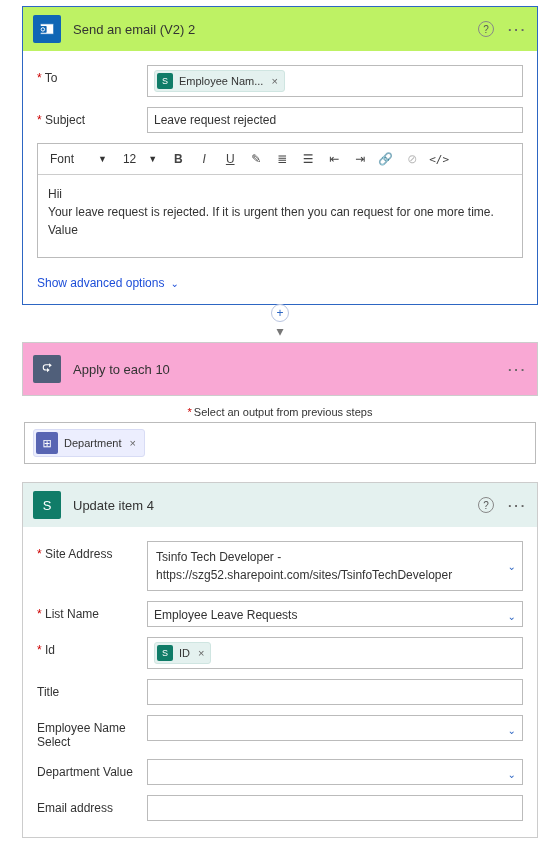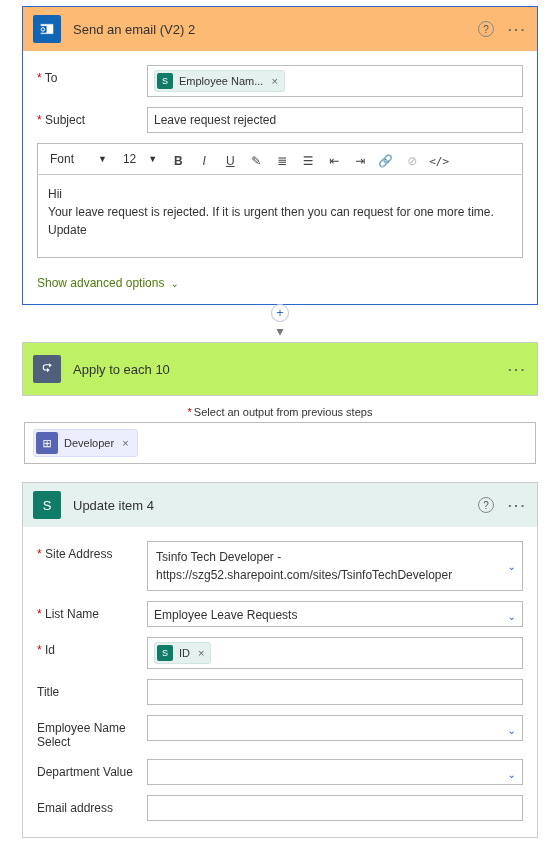--- a/index.html
+++ b/index.html
@@ -16,23 +16,23 @@
     background: #fff;
   }
   .card-blue { border: 1px solid #2d66c3; }
   .card-header {
     display: flex;
     align-items: center;
     padding: 8px 10px;
     font-size: 13px;
     color: #333;
   }
-  .hdr-email { background: #fdba74; justify-content: flex-end; }
+  .hdr-email { background: #bef264; justify-content: flex-end; }
   .hdr-teal  { background: #e4f1ef; }
-  .hdr-plain { background: #bef264; padding: 12px 10px; }
+  .hdr-plain { background: #f9a8d4; padding: 12px 10px; }
   .icon-box {
     width: 28px; height: 28px;
     display: flex; align-items: center; justify-content: center;
     color: #fff; border-radius: 2px; margin-right: 12px; flex: 0 0 28px;
   }
   .icon-outlook { background: #1066b5; }
   .icon-loop    { background: #505f7a; }
   .icon-sp      { background: #107c68; }
   .icon-forms   { background: #5865b3; width:22px; height:22px; flex:0 0 22px; font-size:11px;}
   .hdr-title { flex: 1; }
@@ -62,37 +62,37 @@
     border-radius:2px; margin-right:6px; font-size:9px;
   }
   .pill .x { margin-left:8px; color:#666; cursor:pointer; }
   .pill-forms {
     display:inline-flex; align-items:center; background:#eceefe;
     border:1px solid #d8dcf5; border-radius:3px; padding:2px 8px 2px 2px;
     font-size:11px; color:#333;
   }
   .pill-forms .x { margin-left:8px; color:#666; cursor:pointer; }
   .toolbar {
-    display:flex; align-items:flex-end; gap:8px;
+    display:flex; align-items:center; gap:8px;
     border-bottom:1px solid #ccc; padding:6px 8px;
   }
   .tb-select {
     display:flex; align-items:center; gap:24px; border:none;
     padding:2px 4px; font-size:12px; color:#333;
   }
   .tb-select .caret { font-size:9px; }
   .tb-btn { width:18px; text-align:center; color:#444; cursor:pointer; }
   .tb-btn.bold { font-weight:bold; }
   .tb-btn.italic { font-style:italic; }
   .tb-btn.under { text-decoration:underline; }
   .tb-btn.code { font-family:monospace; font-size:11px; }
   .tb-faded { color:#bbb; }
   .body-text { padding:10px 10px 18px 10px; color:#333; line-height:1.5; }
   .adv-link {
-    color:#4d7c0f; padding: 2px 14px 14px 14px; font-size:12px;
+    color:#1d4ed8; padding: 2px 14px 14px 14px; font-size:12px;
     display:flex; align-items:center; gap:6px; cursor:pointer;
   }
   .adv-link .chev { font-size:10px; }
   .connector { display:flex; flex-direction:column; align-items:center; margin-top:-1px; }
   .plus-circ {
     width:18px; height:18px; border:1px solid #b8c4e0; border-radius:50%;
     display:flex; align-items:center; justify-content:center;
     color:#2d66c3; background:#fff; font-size:12px; margin-bottom:2px;
   }
   .arrow-down { color:#777; font-size:14px; line-height:1; }
@@ -164,21 +164,21 @@
           <div class="tb-btn">☰</div>
           <div class="tb-btn">⇤</div>
           <div class="tb-btn">⇥</div>
           <div class="tb-btn">🔗</div>
           <div class="tb-btn tb-faded">⊘</div>
           <div class="tb-btn code">&lt;/&gt;</div>
         </div>
         <div class="body-text">
           <div>Hii</div>
           <div>Your leave request is rejected. If it is urgent then you can request for one more time.</div>
-          <div>Update</div>
+          <div>Value</div>
         </div>
       </div>
     </div>
   </div>
   <div class="adv-link">
     <span>Show advanced options</span>
     <span class="chev">⌄</span>
   </div>
 </div>
 
@@ -200,21 +200,21 @@
     </div>
   </div>
 </div>
 
 <div class="section-label">
   <span class="req-star">*</span><span>Select an output from previous steps</span>
 </div>
 <div class="responses-box">
   <span class="pill-forms">
     <span class="icon-forms icon-box" style="margin-right:6px;">⊞</span>
-    <span>Developer</span>
+    <span>Department</span>
     <span class="x">×</span>
   </span>
 </div>
 
 <div class="card" style="margin-top:18px;">
   <div class="card-header hdr-teal">
     <div class="icon-box icon-sp">S</div>
     <div class="hdr-title">Update item 4</div>
     <div class="hdr-actions">
       <div class="help-q">?</div>

